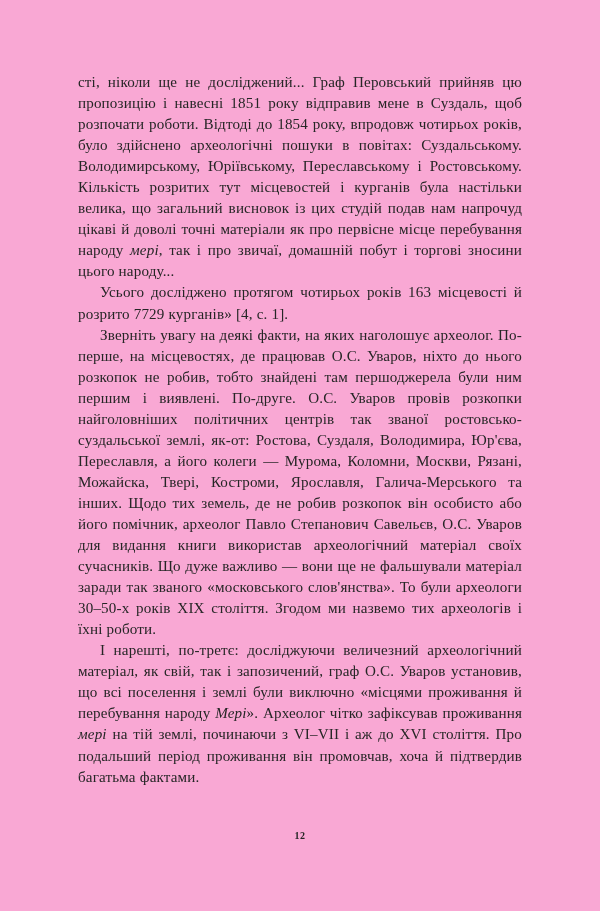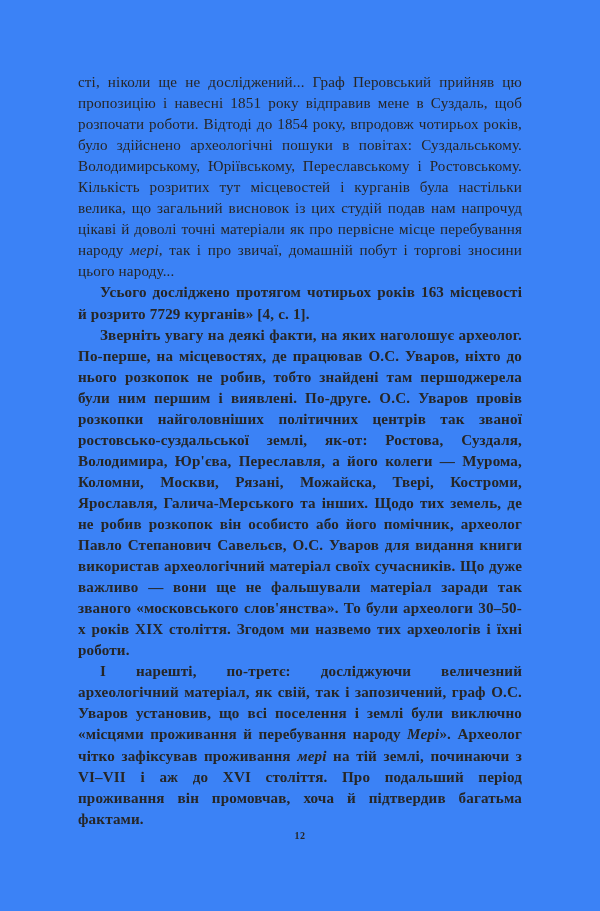--- a/index.html
+++ b/index.html
@@ -31,21 +31,20 @@
     line-height: 21.05px;
     text-align: justify;
     text-justify: inter-word;
     letter-spacing: 0.01em;
     word-spacing: 0.005em;
     hyphens: manual;
     color: #262626;
   }
   .para.indent {
     text-indent: 22px;
-    font-weight: bold;
   }
   .para + .para {
     margin-top: 0;
   }
   .para i, .para em {
     font-style: italic;
   }
   .folio {
     position: absolute;
     left: 0;
@@ -55,21 +54,21 @@
     font-family: "Liberation Serif", "DejaVu Serif", serif;
     font-size: 10px;
     font-weight: 700;
     letter-spacing: 0.04em;
     color: #262626;
   }
 </style>
 </head>
 <body>
 
-<div class="page" style="background: #3b82f6; color: rgb(38, 38, 38);">
+<div class="page" style="background: #f9a8d4; color: rgb(38, 38, 38);">
 
   <div class="text-block">
     <p class="para"><span>сті, ніколи ще не досліджений... Граф Перовський прийняв цю пропозицію і навесні 1851 року відправив мене в Суздаль, щоб розпочати роботи. Відтоді до 1854 року, впродовж чотирьох років, було здійснено археологічні пошуки в повітах: Суздальському. Володимирському, Юріївському, Переславському і Ростовському. Кількість розритих тут місцевостей і курганів була настільки велика, що загальний висновок із цих студій подав нам напрочуд цікаві й доволі точні матеріали як про первісне місце перебування народу </span><i>мері</i><span>, так і про звичаї, домашній побут і торгові зносини цього народу...</span></p>
     <p class="para indent"><span>Усього досліджено протягом чотирьох років 163 місцевості й розрито 7729 курганів» [4, с. 1].</span></p>
     <p class="para indent"><span>Зверніть увагу на деякі факти, на яких наголошує археолог. По-перше, на місцевостях, де працював О.С. Уваров, ніхто до нього розкопок не робив, тобто знайдені там першоджерела були ним першим і виявлені. По-друге. О.С. Уваров провів розкопки найголовніших політичних центрів так званої ростовсько-суздальської землі, як-от: Ростова, Суздаля, Володимира, Юр'єва, Переславля, а його колеги — Мурома, Коломни, Москви, Рязані, Можайска, Твері, Костроми, Ярославля, Галича-Мерського та інших. Щодо тих земель, де не робив розкопок він особисто або його помічник, археолог Павло Степанович Савельєв, О.С. Уваров для видання книги використав археологічний матеріал своїх сучасників. Що дуже важливо — вони ще не фальшували матеріал заради так званого «московського слов'янства». То були археологи 30–50-х років XIX століття. Згодом ми назвемо тих археологів і їхні роботи.</span></p>
     <p class="para indent"><span>І нарешті, по-третє: досліджуючи величезний археологічний матеріал, як свій, так і запозичений, граф О.С. Уваров установив, що всі поселення і землі були виключно «місцями проживання й перебування народу </span><i>Мері</i><span>». Археолог чітко зафіксував проживання </span><i>мері</i><span> на тій землі, починаючи з VI–VII і аж до XVI століття. Про подальший період проживання він промовчав, хоча й підтвердив багатьма фактами.</span></p>
   </div>
 
   <div class="folio">12</div>
 

